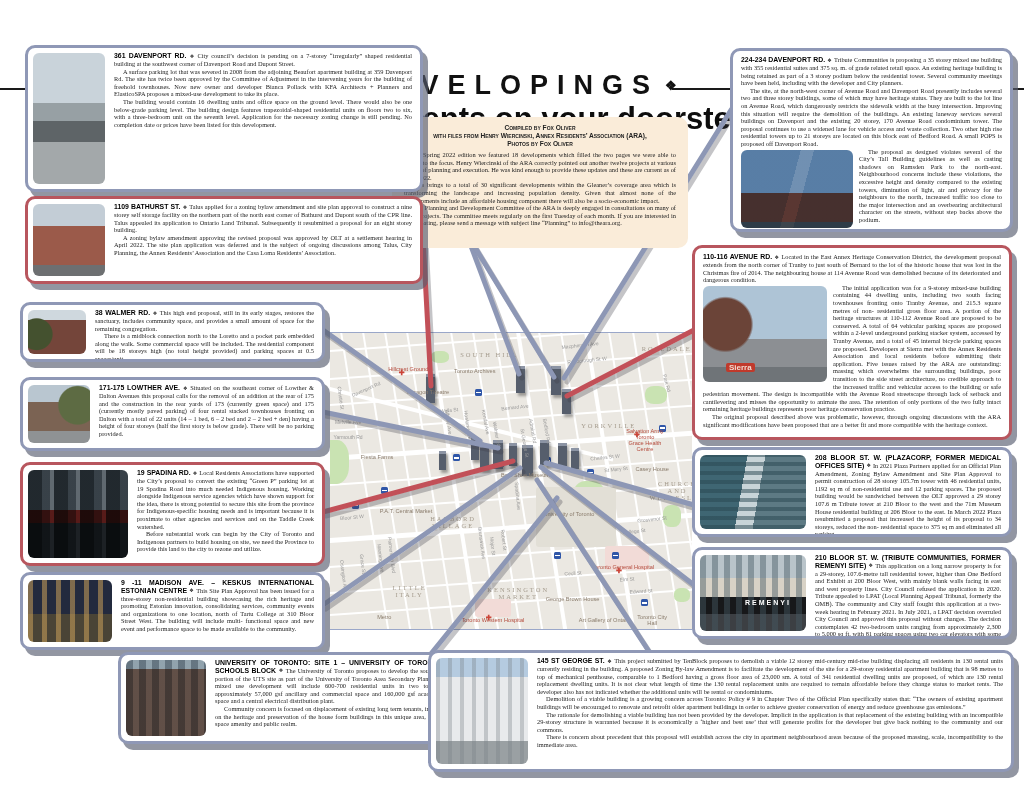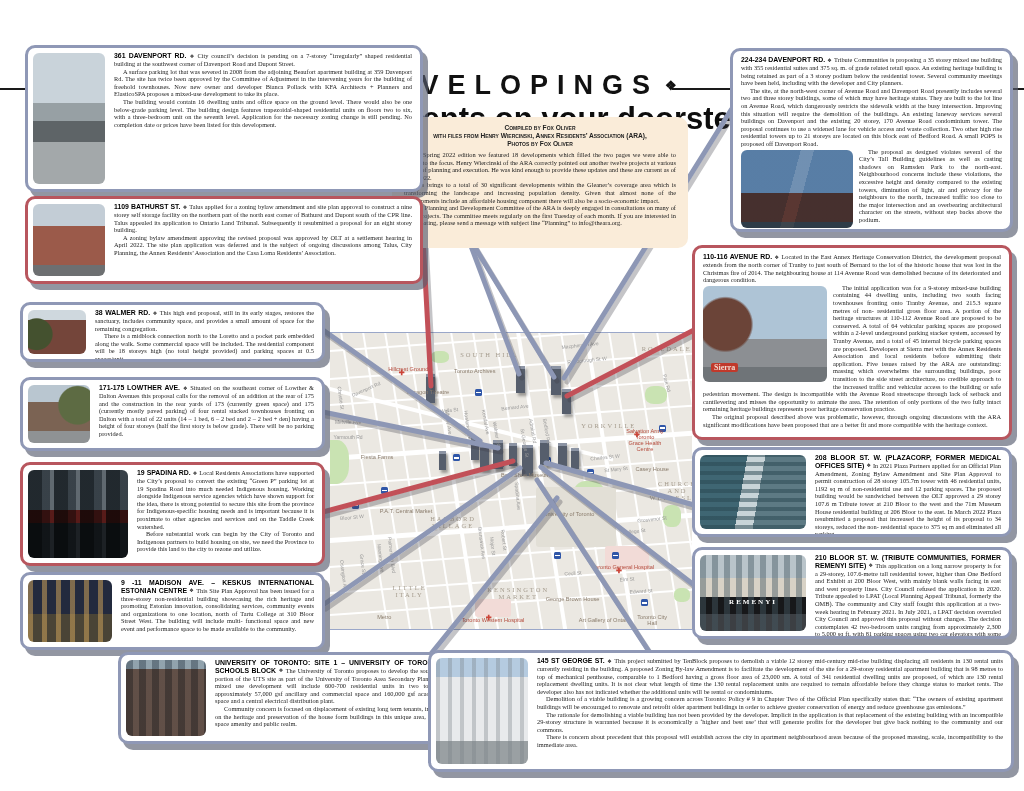--- a/index.html
+++ b/index.html
@@ -26,21 +26,21 @@
   .box{position:absolute;background:#fff;border-radius:10px;border:3px solid #8f98b6;
        box-shadow:5px 6px 0 rgba(88,94,112,.65);display:flex;z-index:6;box-sizing:border-box;}
   .box.red{border-color:#b8565e;}
   .ph{border-radius:6px;margin:5px;flex:0 0 auto;position:relative;overflow:hidden;}
   .txt{flex:1 1 auto;padding:4px 8px 4px 4px;overflow:hidden;}
   .txt p{margin:0;font-size:6.35px;line-height:7.6px;text-align:justify;color:#1c1c1c;}
   .txt p.ind{text-indent:9px;}
   .atitle{font-family:"Liberation Sans",sans-serif;font-weight:700;font-size:6.9px;color:#000;}
   .dm{font-size:5px;padding:0 2px;vertical-align:.5px;}
   .fph{float:left;border-radius:6px;margin:2px 6px 2px 0;position:relative;overflow:hidden;}
-  .sign{position:absolute;font-family:Liberation Serif, serif;font-weight:700;color:#fff;}
+  .sign{position:absolute;font-family:Liberation Sans, sans-serif;font-weight:700;color:#fff;margin-left:15px;}
   
   #map{position:absolute;left:330px;top:332px;width:362px;height:296px;background:#ebe8e2;
        overflow:hidden;border-top:1px solid #9aa7c9;border-bottom:1px solid #9aa7c9;z-index:1;}
   .st{position:absolute;background:#fff;}
   .park{position:absolute;background:#c9e3b2;border-radius:40%;}
   .zone{position:absolute;border-radius:3px;}
   .lbl{position:absolute;transform:translate(-50%,-50%);white-space:pre-line;text-align:center;}
   .lbl.d{font-family:"Liberation Serif",serif;font-size:6.5px;letter-spacing:2px;color:#a59c8e;}
   .lbl.p{font-family:"Liberation Sans",sans-serif;font-size:5.6px;color:#8a7c6c;}
   .lbl.r{font-family:"Liberation Sans",sans-serif;font-size:5.6px;color:#b44a3c;}

